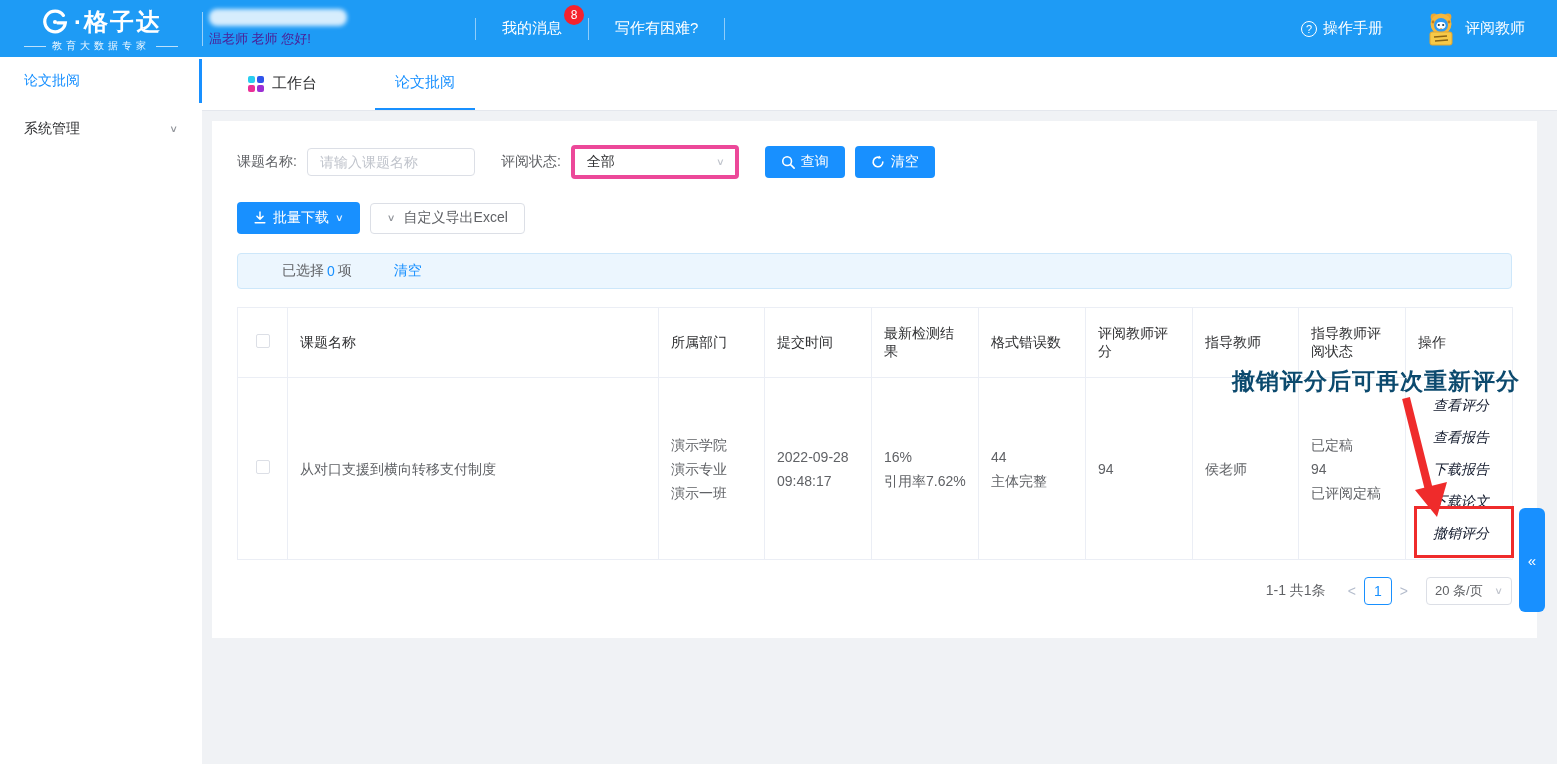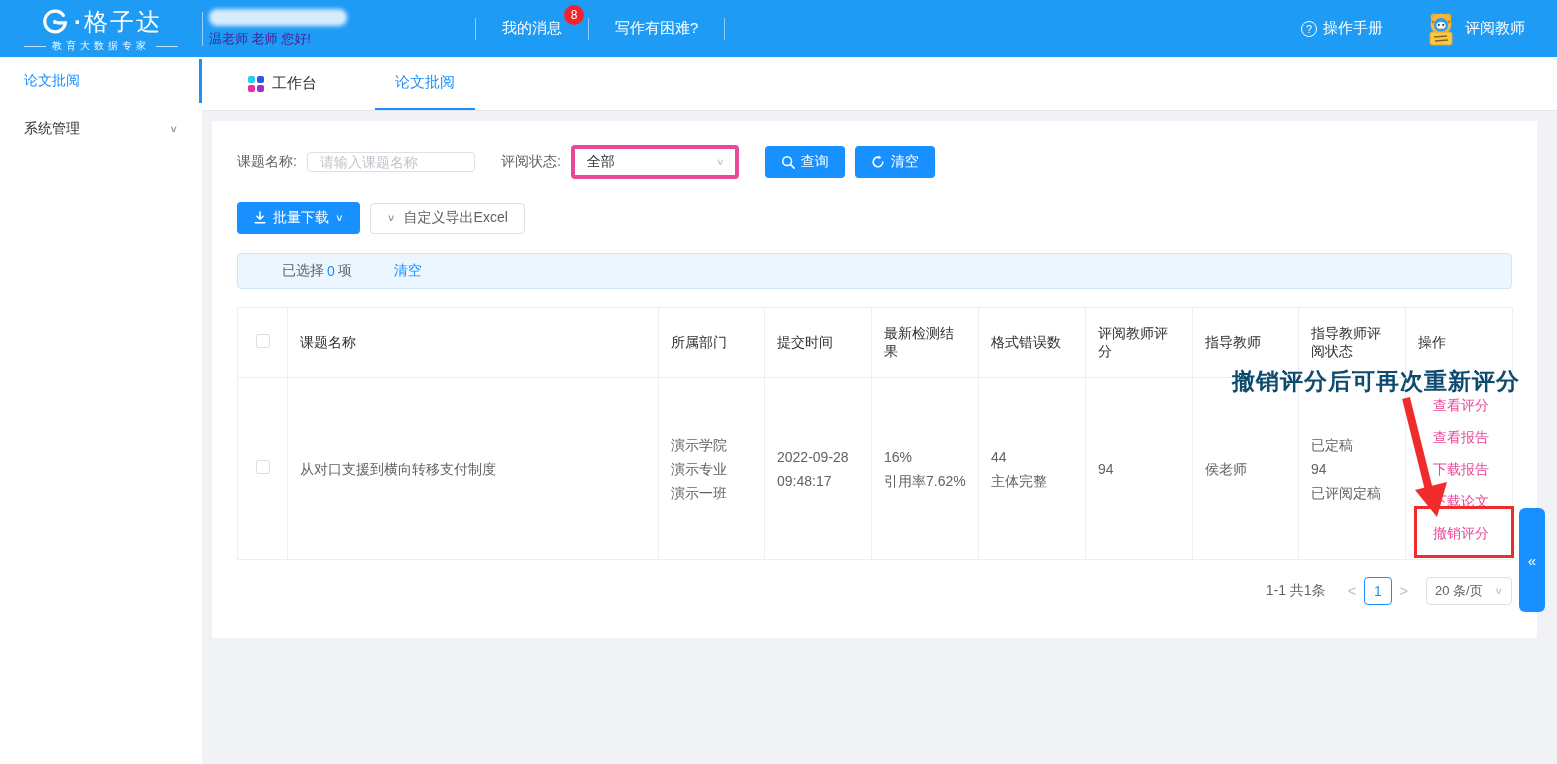--- a/index.html
+++ b/index.html
@@ -9,21 +9,21 @@
     font-size:14px; color:#303133; background:#f0f2f5;
     position:relative; overflow:hidden;
   }
   
   .header { position:absolute; left:0; top:0; width:1557px; height:57px;
     background:#1e9bf5; display:flex; align-items:center; z-index:5; }
   .logo-block { width:202px; display:flex; flex-direction:column; align-items:center; padding-top:2px; }
   .logo-row { display:flex; align-items:center; color:#fff; }
   .logo-mark { width:30px; height:30px; margin-right:2px; }
   .logo-dot { font-size:24px; font-weight:bold; margin:0 2px; }
-  .logo-brand { font-size:24px; font-weight:normal; letter-spacing:2px; }
+  .logo-brand { font-size:24px; font-weight:bold; letter-spacing:2px; }
   .logo-tagline { display:flex; align-items:center; margin-top:1px; color:#eaf6ff; font-size:10px; letter-spacing:4px; }
   .logo-tagline .dash { width:22px; height:1px; background:rgba(255,255,255,.7); margin:0 6px; }
   .header-sep { width:1px; height:34px; background:rgba(255,255,255,.55); }
   .greeting-block { margin-left:6px; display:flex; flex-direction:column; justify-content:center; }
   .redacted { width:138px; height:17px; border-radius:8px; background:rgba(255,255,255,.82); filter:blur(2px); margin-bottom:4px; }
   .greeting-text { color:#4c1d95; font-size:13px; }
   .header-nav { display:flex; align-items:center; margin-left:128px; height:57px; }
   .nav-sep { width:1px; height:22px; background:rgba(255,255,255,.5); }
   .nav-item { position:relative; color:#fff; font-size:15px; padding:0 26px; cursor:pointer; }
   .badge { position:absolute; top:-14px; right:4px; min-width:20px; height:20px; border-radius:10px;
@@ -46,21 +46,21 @@
   .tab { display:flex; align-items:center; height:53px; margin-right:58px; cursor:pointer; font-size:15px; }
   .grid-icon { width:16px; height:16px; display:grid; grid-template-columns:7px 7px; grid-template-rows:7px 7px; gap:2px; margin-right:8px; }
   .grid-icon i { border-radius:2px; }
   .gi-tl { background:#29cdf0; } .gi-tr { background:#2f54eb; }
   .gi-bl { background:#eb2f96; } .gi-br { background:#9b2fd4; }
   .tab.active { color:#1890ff; border-bottom:2px solid #1890ff; padding:0 20px; }
   
   .panel { margin:10px 20px 0 10px; width:1325px; height:517px; background:#fff; padding:24px 25px 0 25px; }
   .filter-row { display:flex; align-items:center; }
   .f-label { color:#606266; margin-right:10px; }
-  .f-input { width:168px; height:20px; border:1px solid #dcdfe6; border-radius:4px; padding:0 12px; font-size:14px; color:#303133; outline:none; }
+  .f-input { width:168px; height:28px; border:1px solid #dcdfe6; border-radius:4px; padding:0 12px; font-size:14px; color:#303133; outline:none; }
   .f-input::placeholder { color:#c0c4cc; }
   .f-select { width:168px; height:34px; border:4px solid #ec4899; border-radius:4px; padding:0 10px 0 12px;
     display:flex; align-items:center; justify-content:space-between; color:#303133; cursor:pointer; }
   .sel-caret { color:#c0c4cc; font-size:12px; transform:scaleY(.8); } .gap26 { width:26px; }
   .btn-blue { height:32px; background:#1890ff; color:#fff; border:none; border-radius:4px; font-size:14px;
     display:inline-flex; align-items:center; justify-content:center; padding:0 16px; cursor:pointer; }
   .btn-blue svg { margin-right:6px; }
   .btn-row { margin-top:23px; display:flex; align-items:center; }
   .btn-white { height:31px; background:#fff; border:1px solid #dcdfe6; border-radius:4px; color:#606266;
     font-size:14px; display:inline-flex; align-items:center; padding:0 16px; cursor:pointer; margin-left:10px; }
@@ -70,21 +70,21 @@
     display:flex; align-items:center; padding-left:44px; color:#606266; }
   .sel-count { color:#1890ff; margin:0 3px; }
   .clear-link { color:#1890ff; margin-left:42px; cursor:pointer; }
   
   table { border-collapse:collapse; table-layout:fixed; width:1275px; margin-top:18px; }
   th, td { border:1px solid #ebeef5; font-weight:normal; text-align:left; padding:6px 12px; vertical-align:middle; font-size:14px; }
   th { color:#303133; height:70px; background:#fff; }
   td { color:#606266; height:182px; line-height:24px; }
   .cb { width:14px; height:14px; border:1px solid #dcdfe6; border-radius:2px; background:#fff; display:inline-block; cursor:pointer; }
   td.cb-cell, th.cb-cell { text-align:center; padding:6px 0; }
-  .act-cell a { display:block; color:#ec4899; text-decoration:none; line-height:32px; cursor:pointer; padding-left:15px; }
+  .act-cell a { display:block; color:#0f172a; text-decoration:none; line-height:32px; cursor:pointer; padding-left:15px;font-style:italic; }
   
   .pager { margin-top:17px; display:flex; align-items:center; justify-content:flex-end; width:1275px; color:#606266; }
   .pg-total { margin-right:14px; font-size:14px; }
   .pg-arrow { color:#b4bccc; font-size:14px; padding:0 8px; cursor:pointer; }
   .pg-page { width:28px; height:28px; border:1px solid #1890ff; border-radius:4px; color:#1890ff;
     display:flex; align-items:center; justify-content:center; cursor:pointer; }
   .pg-size { margin-left:10px; height:28px; min-width:86px; border:1px solid #dcdfe6; border-radius:4px;
     display:flex; align-items:center; justify-content:space-between; padding:0 8px; color:#606266; font-size:13px; cursor:pointer; }
   
   .overlay { position:absolute; left:0; top:0; width:1557px; height:764px; pointer-events:none; z-index:9; }

